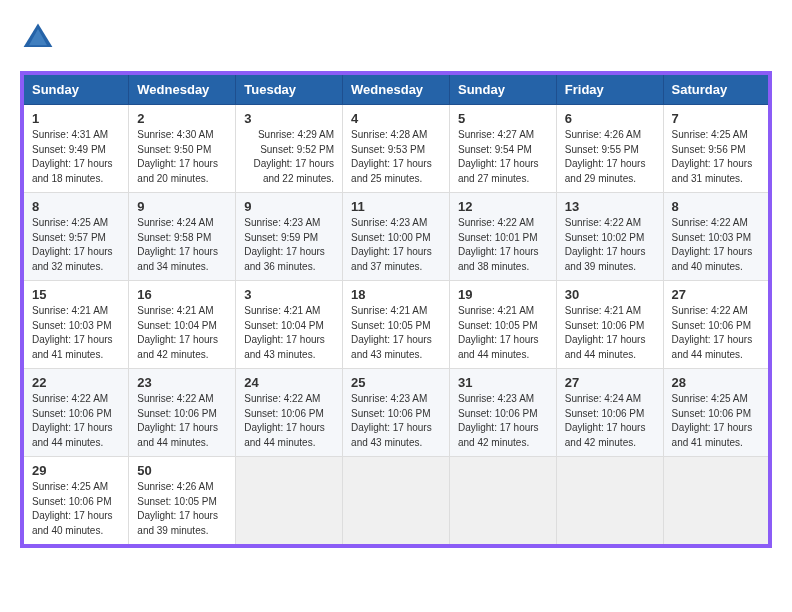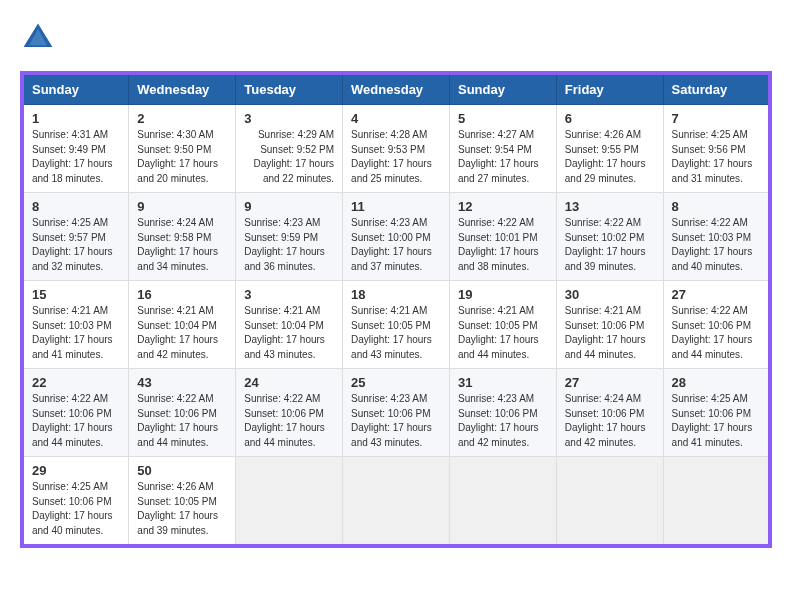--- a/index.html
+++ b/index.html
@@ -261,21 +261,21 @@
         </td>
       </tr>
       <tr>
         <td>
           <span class="day-number">22</span>
           <div class="day-info" style="white-space: pre-line;">Sunrise: 4:22 AM
 Sunset: 10:06 PM
 Daylight: 17 hours and 44 minutes.</div>
         </td>
         <td>
-          <span class="day-number">43</span>
+          <span class="day-number">23</span>
           <div class="day-info" style="white-space: pre-line;">Sunrise: 4:22 AM
 Sunset: 10:06 PM
 Daylight: 17 hours and 44 minutes.</div>
         </td>
         <td>
           <span class="day-number">24</span>
           <div class="day-info" style="white-space: pre-line;">Sunrise: 4:22 AM
 Sunset: 10:06 PM
 Daylight: 17 hours and 44 minutes.</div>
         </td>

